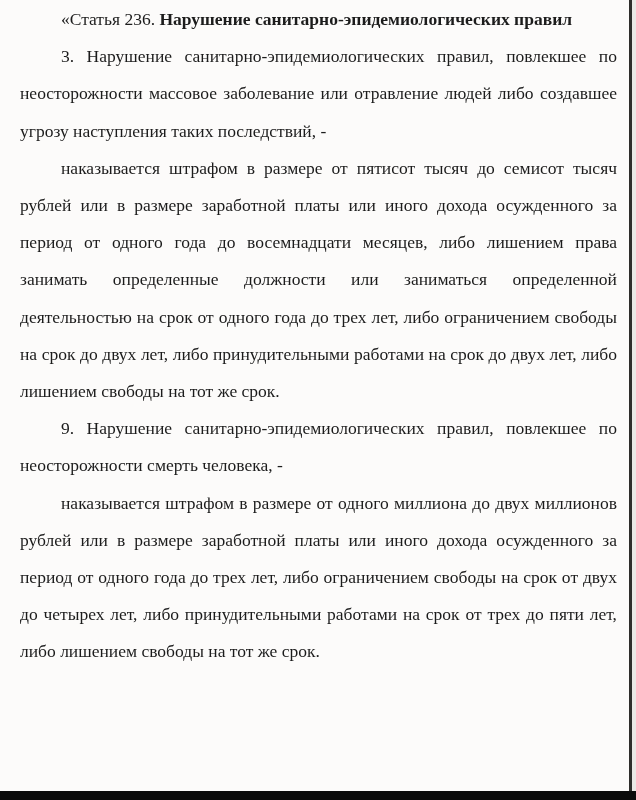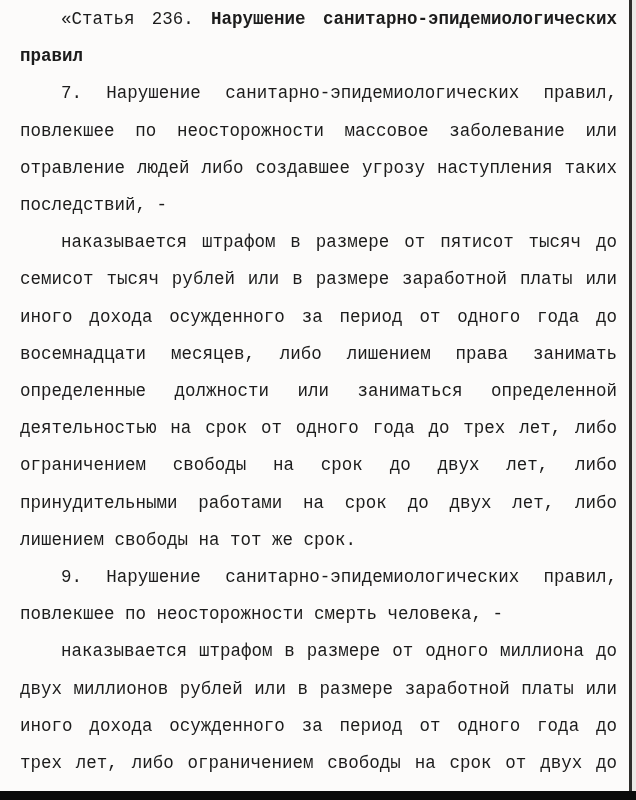--- a/index.html
+++ b/index.html
@@ -2,21 +2,21 @@
 <html><head>
 <meta charset="utf-8">
 <style>
   html, body { margin: 0; padding: 0; background: #ffffff; }
   .page {
     position: relative;
     width: 636px;
     height: 800px;
     background: #fcfbfa;
     overflow: hidden;
-    font-family: Liberation Mono, monospace;
+    font-family: Liberation Serif, serif;
   }
   .content {
     position: absolute;
     left: 20px;
     top: 1px;
     width: 597px;
     color: #1c1c1c;
     font-size: 17.5px;
     line-height: 37.2px;
     text-align: justify;
@@ -53,21 +53,21 @@
     height: 9px;
     background: #0b0b0b;
   }
 </style>
 </head>
 <body>
 
 <div class="page">
   <div class="content">
     <p class="title-line"><span>«Статья 236.</span> <span class="bold-part">Нарушение санитарно-эпидемиологических правил</span></p>
-    <p>7. Нарушение санитарно-эпидемиологических правил, повлекшее по неосторожности массовое заболевание или отравление людей либо создавшее угрозу наступления таких последствий, -</p>
+    <p>3. Нарушение санитарно-эпидемиологических правил, повлекшее по неосторожности массовое заболевание или отравление людей либо создавшее угрозу наступления таких последствий, -</p>
     <p>наказывается штрафом в размере от пятисот тысяч до семисот тысяч рублей или в размере заработной платы или иного дохода осужденного за период от одного года до восемнадцати месяцев, либо лишением права занимать определенные должности или заниматься определенной деятельностью на срок от одного года до трех лет, либо ограничением свободы на срок до двух лет, либо принудительными работами на срок до двух лет, либо лишением свободы на тот же срок.</p>
     <p>9. Нарушение санитарно-эпидемиологических правил, повлекшее по неосторожности смерть человека, -</p>
     <p>наказывается штрафом в размере от одного миллиона до двух миллионов рублей или в размере заработной платы или иного дохода осужденного за период от одного года до трех лет, либо ограничением свободы на срок от двух до четырех лет, либо принудительными работами на срок от трех до пяти лет, либо лишением свободы на тот же срок.</p>
   </div>
   <div class="edge-strip"></div>
   <div class="edge-line"></div>
   <div class="bottom-bar"></div>
 </div>
 
 </body></html>

